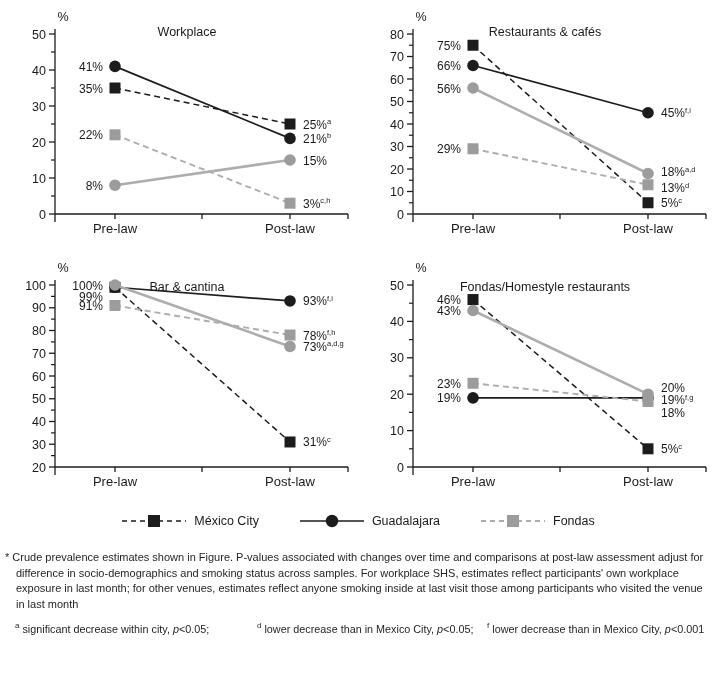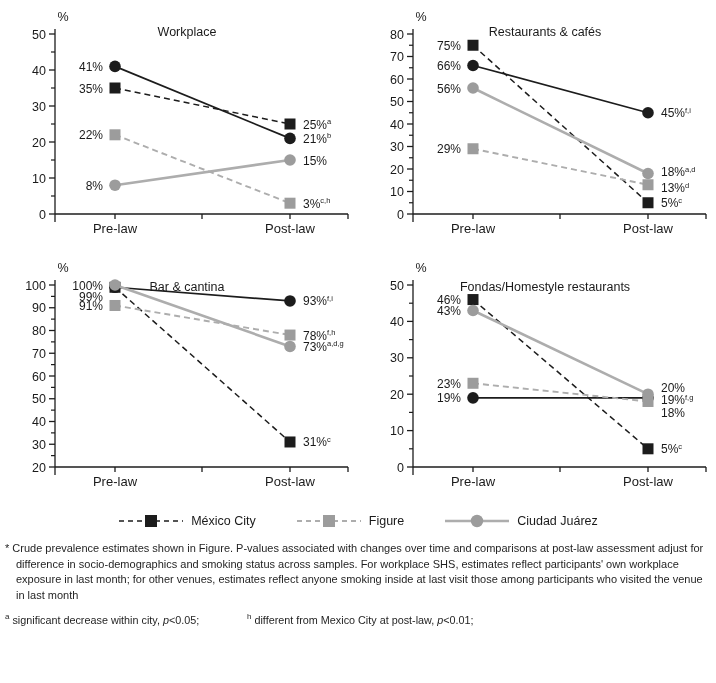--- a/index.html
+++ b/index.html
@@ -10,24 +10,24 @@
   .panel{width:358px;}
   svg{display:block;}
   svg .tick{font-family:"Liberation Sans",sans-serif;font-size:12.5px;fill:#1a1a1a;}
   svg .title{font-family:"Liberation Sans",sans-serif;font-size:12.5px;fill:#1a1a1a;}
   svg .cat{font-family:"Liberation Sans",sans-serif;font-size:13px;fill:#1a1a1a;}
   svg .val{font-family:"Liberation Sans",sans-serif;font-size:12px;fill:#1a1a1a;}
   svg .sup{font-size:7.5px;}
   .legend{display:flex;justify-content:center;align-items:center;gap:40px;margin:12px 0 0 0;height:24px;}
   .legend-item{display:flex;align-items:center;gap:7px;}
   .legend-label{font-size:12.5px;color:#1a1a1a;}
-  .star-note{font-size:11px;line-height:15.5px;margin:8px 4px 6px 5px;
+  .star-note{font-size:11px;line-height:15.5px;margin:17px 4px 6px 5px;
              padding-left:11px;text-indent:-11px;color:#1f1f1f;}
   .fn-grid{display:grid;grid-template-columns:242px 230px auto;
-           font-size:10.8px;line-height:15.2px;padding-left:5px;color:#1f1f1f;}
+           font-size:10.8px;line-height:15.2px;padding-left:15px;color:#1f1f1f;}
   .fn sup{font-size:8px;}
   .fn i{font-style:italic;}
 </style>
 </head>
 <body>
 
 <div class="page">
   <div class="charts">
     <div class="panel">
         <svg width="358" height="240" viewBox="0 0 358 240">
@@ -254,32 +254,33 @@
   <div class="legend">
       <div class="legend-item">
         <svg width="66" height="16">
           <line x1="1" y1="8" x2="65" y2="8" stroke="#1c1c1c" stroke-width="1.5" stroke-dasharray="5 4"></line>
           <rect x="27" y="2" width="12" height="12" fill="#1c1c1c"></rect>
         </svg>
         <span class="legend-label">México City</span>
       </div>
       <div class="legend-item">
         <svg width="66" height="16">
+          <line x1="1" y1="8" x2="65" y2="8" stroke="#1c1c1c" stroke-width="1.7"></line>
+          <circle cx="33" cy="8" r="6.2" fill="#1c1c1c"></circle>
+        </svg>
+        <span class="legend-label">Guadalajara</span>
+      </div>
+      <div class="legend-item">
+        <svg width="66" height="16">
           <line x1="1" y1="8" x2="65" y2="8" stroke="#adadad" stroke-width="1.9" stroke-dasharray="5 4"></line>
           <rect x="27" y="2" width="12" height="12" fill="#9c9c9c"></rect>
         </svg>
-        <span class="legend-label">Figure</span>
-      </div>
-      <div class="legend-item">
-        <svg width="66" height="16">
-          <line x1="1" y1="8" x2="65" y2="8" stroke="#adadad" stroke-width="2.6"></line>
-          <circle cx="33" cy="8" r="6.2" fill="#9c9c9c"></circle>
-        </svg>
-        <span class="legend-label">Ciudad Juárez</span>
+        <span class="legend-label">Fondas</span>
       </div>
     </div>
   <p class="star-note">* Crude prevalence estimates shown in Figure. P-values associated with changes over time and comparisons at post-law assessment adjust for difference in socio-demographics and smoking status across samples. For workplace SHS, estimates reflect participants' own workplace exposure in last month; for other venues, estimates reflect anyone smoking inside at last visit those among participants who visited the venue in last month</p>
   <div class="fn-grid">
       <div class="fn"><sup>a</sup> significant decrease within city, <i>p</i>&lt;0.05;</div>
-      <div class="fn"><sup>h</sup> different from Mexico City at post-law, <i>p</i>&lt;0.01;</div>
+      <div class="fn"><sup>d</sup> lower decrease than in Mexico City, <i>p</i>&lt;0.05;</div>
+      <div class="fn"><sup>f</sup> lower decrease than in Mexico City, <i>p</i>&lt;0.001</div>
     </div>
 
 </div>
 
 </body></html>

